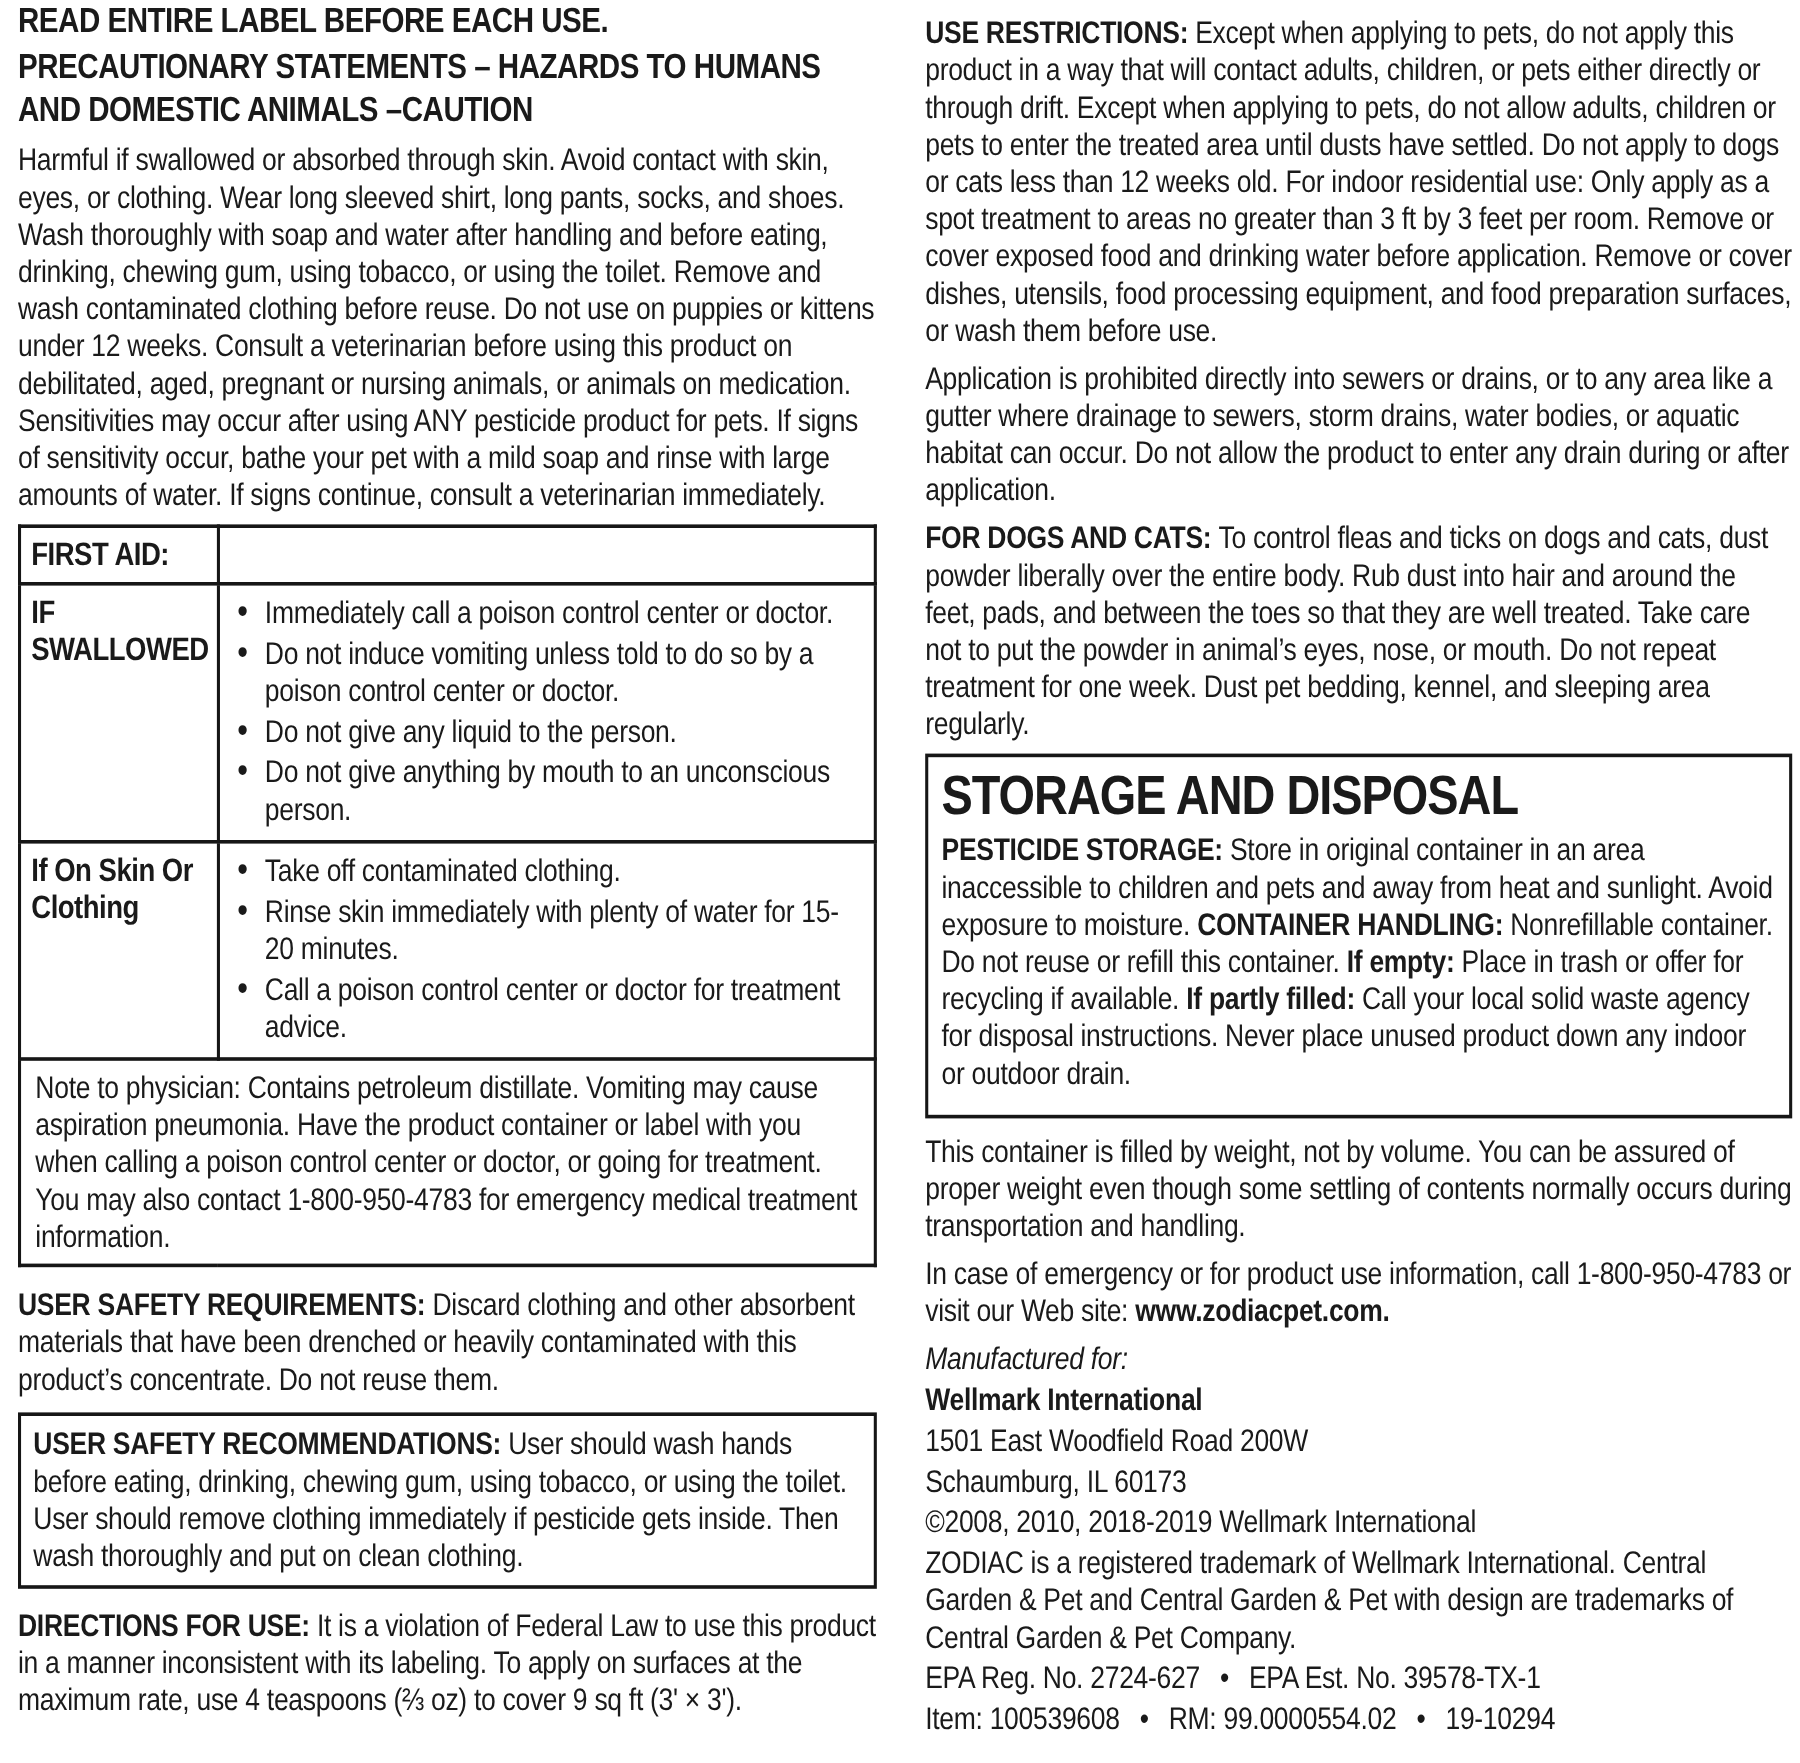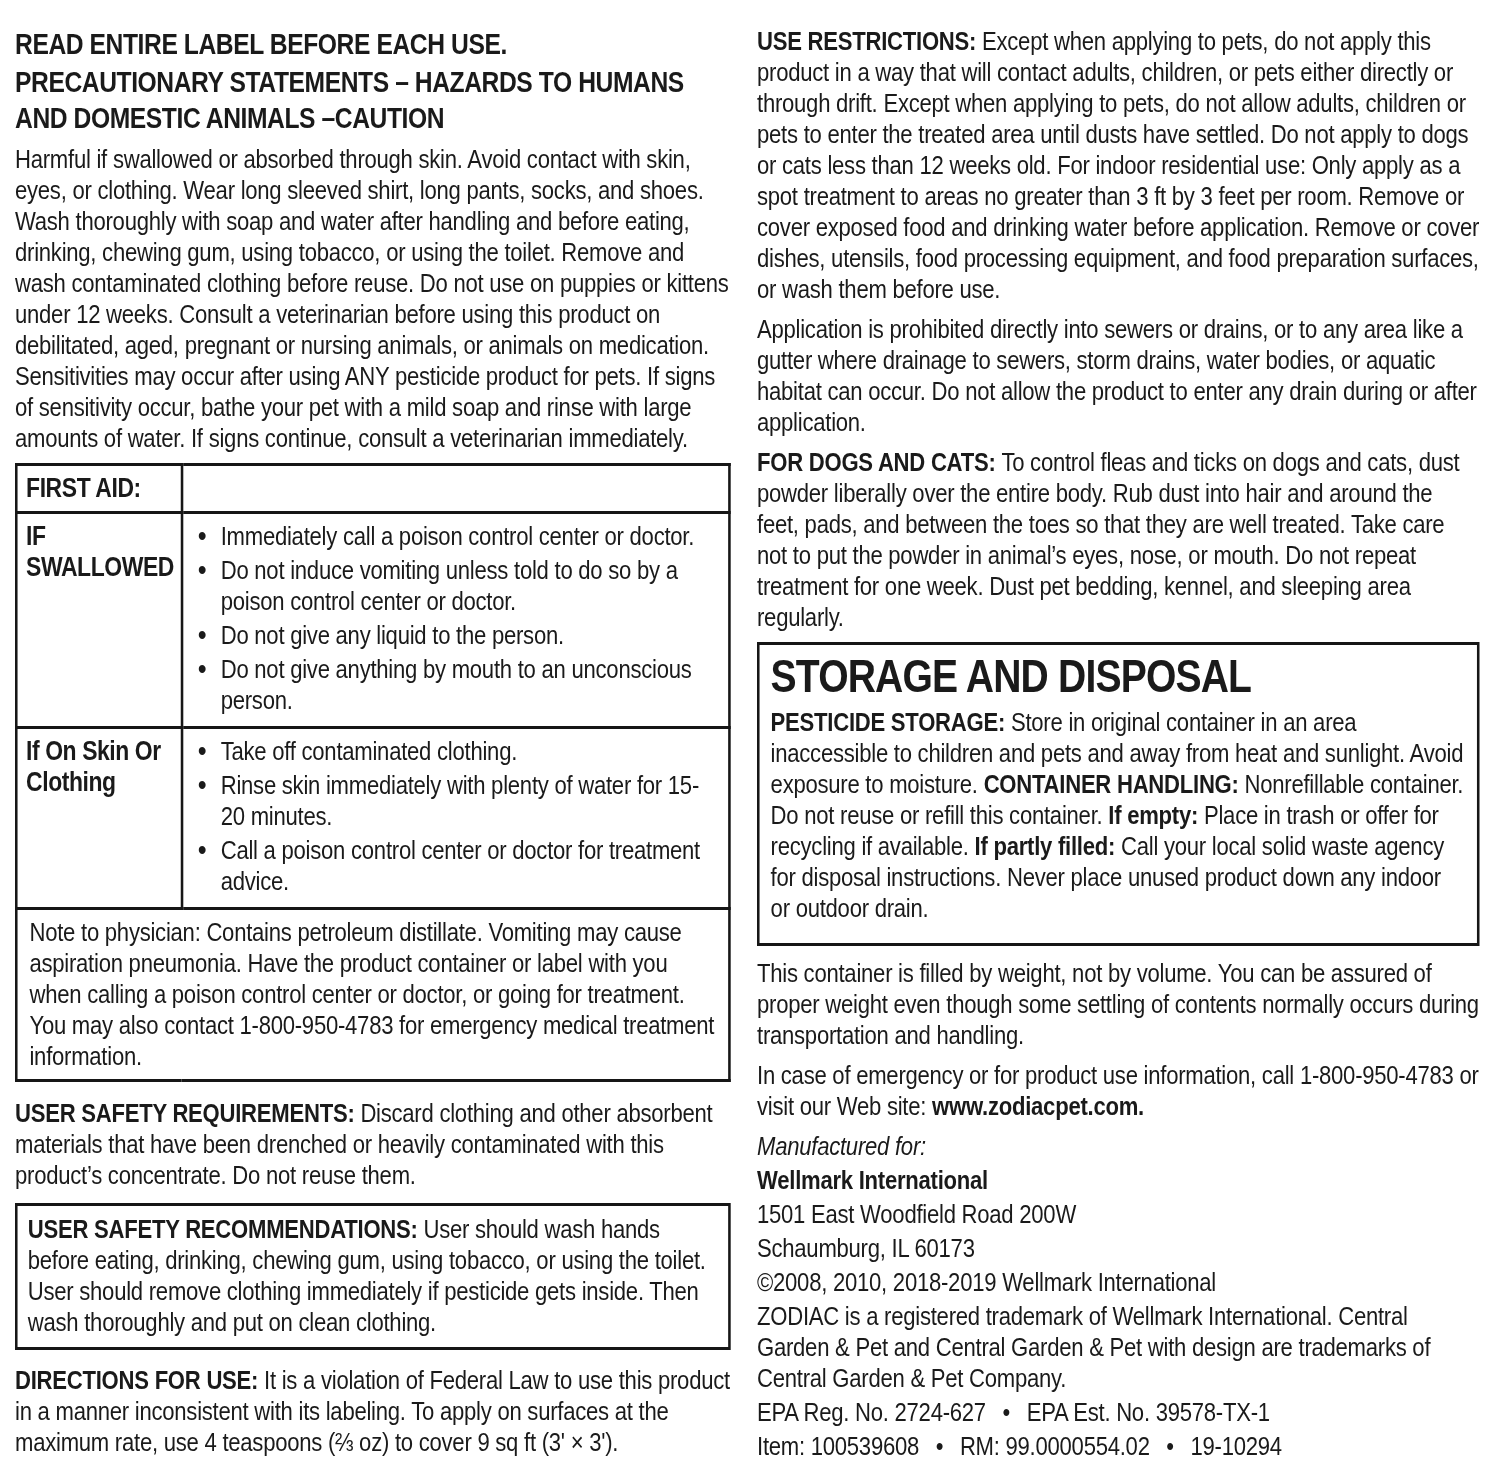--- a/index.html
+++ b/index.html
@@ -12,25 +12,25 @@
     width: 1500px;
     height: 1469px;
     color: #1a1a1a;
     font-family: "Liberation Sans", sans-serif;
     font-size: 26px;
     line-height: 31px;
     letter-spacing: -0.3px;
   }
   .label {
     display: flex;
-    gap: 26px;
-    padding: 26px 0 0 15px;
+    gap: 40px;
+    padding: 0 0 0 15px;
   }
   .col-left  { width: 716px; flex: 0 0 auto; }
-  .col-right { width: 722px; flex: 0 0 auto; }
+  .col-right { width: 722px; flex: 0 0 auto; margin-top: 12px; }
   
   .squeeze {
     transform: scaleX(0.85);
     transform-origin: 0 0;
   }
   .col-left  .squeeze { width: 842px; }
   .col-right .squeeze { width: 850px; }
 
   .h {
     font-size: 29px;

